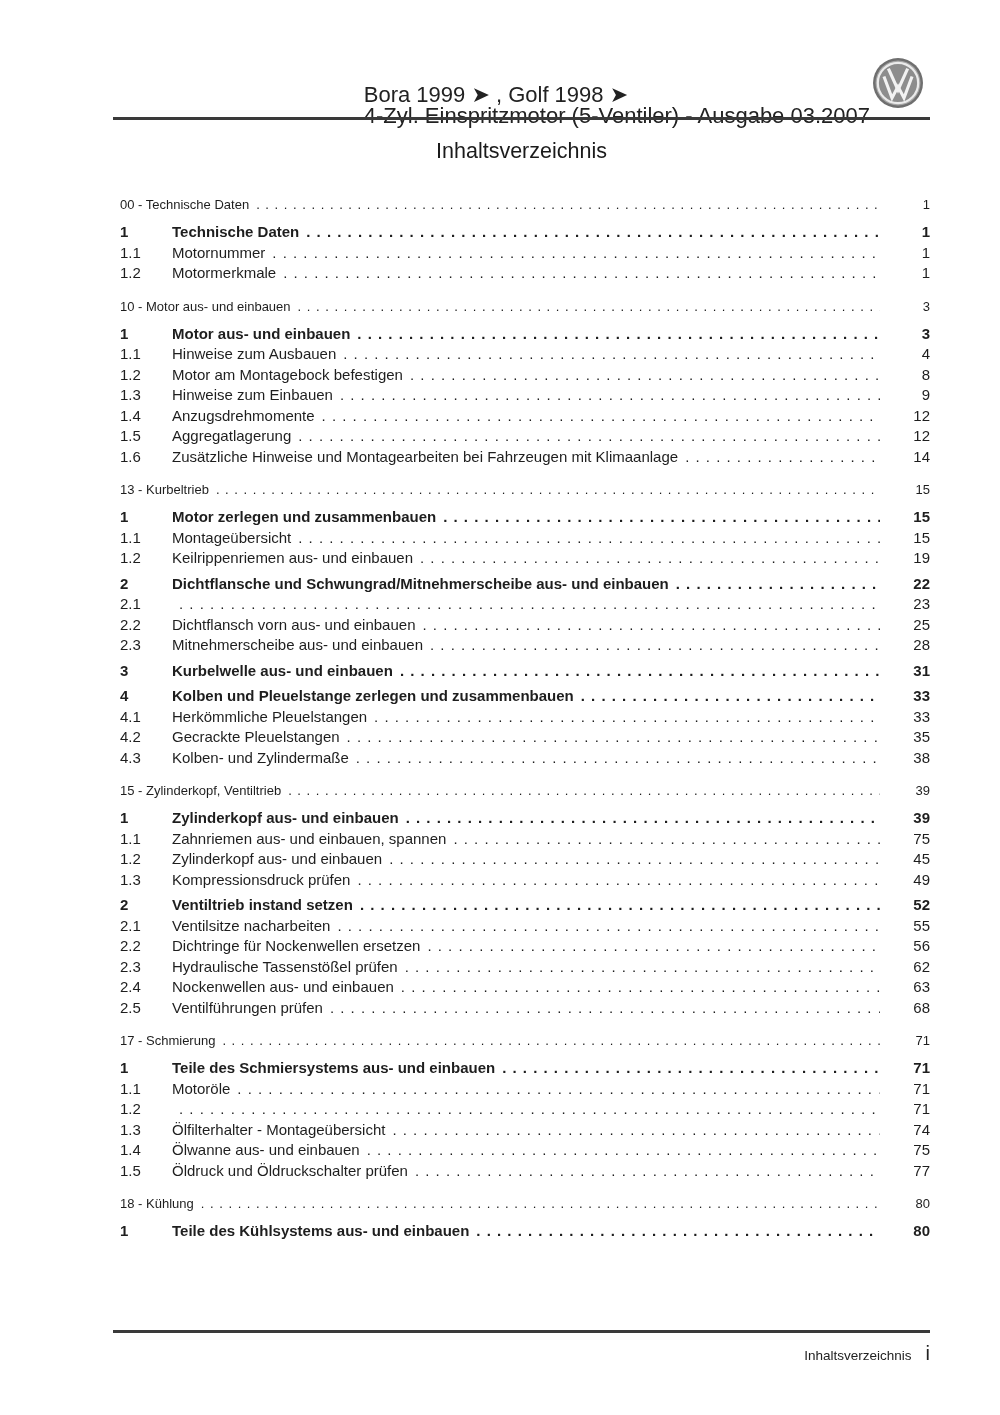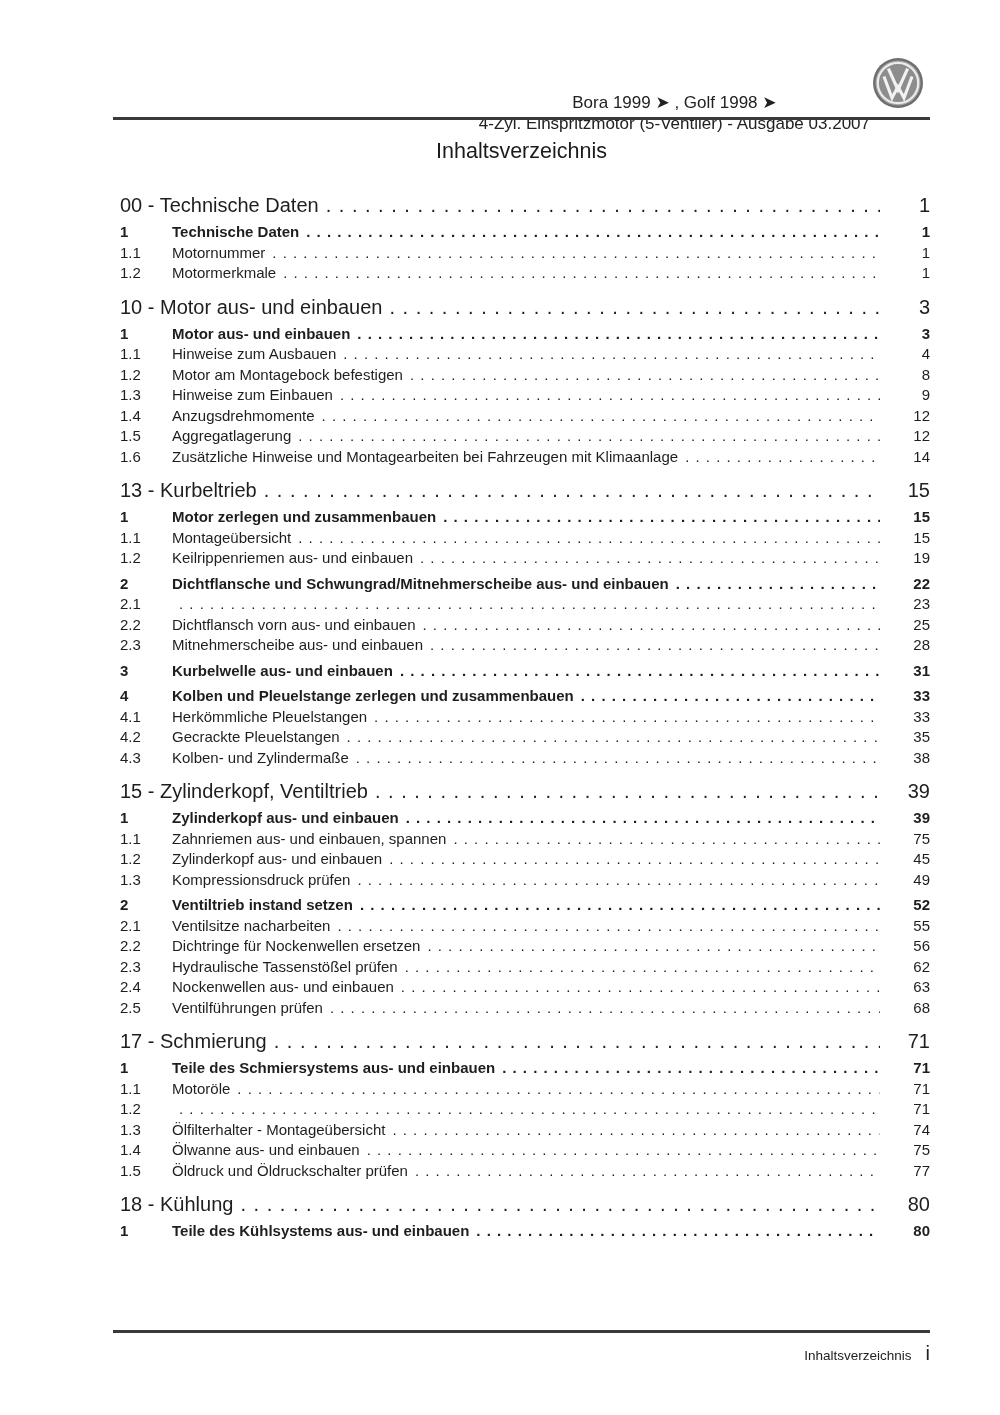--- a/index.html
+++ b/index.html
@@ -3,35 +3,35 @@
 <meta charset="utf-8">
 <style>
   html,body{margin:0;padding:0;background:#ffffff;}
   .page{
     position:relative;width:1000px;height:1415px;background:#ffffff;
     font-family:"Liberation Sans","DejaVu Sans",sans-serif;color:#1e1e1e;
     overflow:hidden;
   }
   
   .header-text{
-    position:absolute;top:92px;right:130px;text-align:center;
-    font-size:17px;line-height:21px;color:#222;
+    position:absolute;top:84px;right:130px;text-align:left;
+    font-size:22px;line-height:21px;color:#222;
   }
   .vw-logo{position:absolute;top:57px;left:872px;width:52px;height:52px;}
   .header-rule{position:absolute;top:117px;left:113px;width:817px;height:3px;background:#3a3a3a;}
   
   .page-title{
     position:absolute;top:139px;left:113px;width:817px;margin:0;
     text-align:center;font-size:21.5px;font-weight:400;color:#1b1b1b;
   }
   
   .toc{position:absolute;top:193px;left:120px;width:810px;}
   .chapter-row{
     display:flex;align-items:flex-end;
-    font-size:20px;line-height:24px;margin:11px 0 3px 0;
+    font-size:13px;line-height:24px;margin:11px 0 3px 0;
   }
   .chapter-row:first-child{margin-top:0;}
   .entry-row{display:flex;align-items:baseline;font-size:15px;line-height:20.5px;}
   .entry-row.l1{font-weight:700;margin-top:5px;}
   .entry-num{width:52px;flex-shrink:0;}
   .entry-row .row-label{white-space:nowrap;}
   .chapter-row .row-label{white-space:nowrap;}
   .dots{flex:1;overflow:hidden;white-space:nowrap;margin:0 6px 0 7px;word-spacing:2px;font-weight:400;}
   .dots::after{content:". . . . . . . . . . . . . . . . . . . . . . . . . . . . . . . . . . . . . . . . . . . . . . . . . . . . . . . . . . . . . . . . . . . . . . . . . . . . . . . . . . . . . . . . . . . . . . . . . . . . . . . . . . . . . . . . . . . . . . . .";}
   .entry-row.l1 .dots{font-weight:700;}

